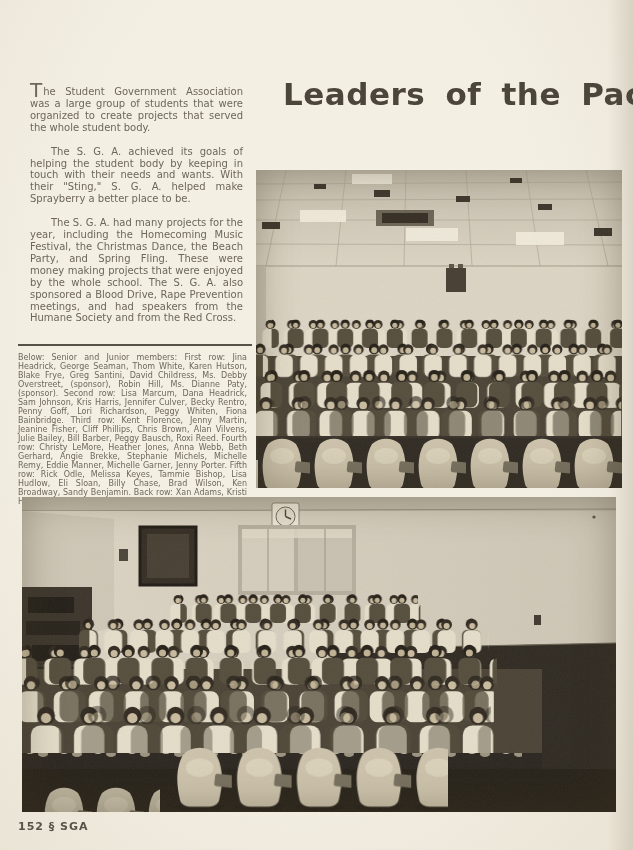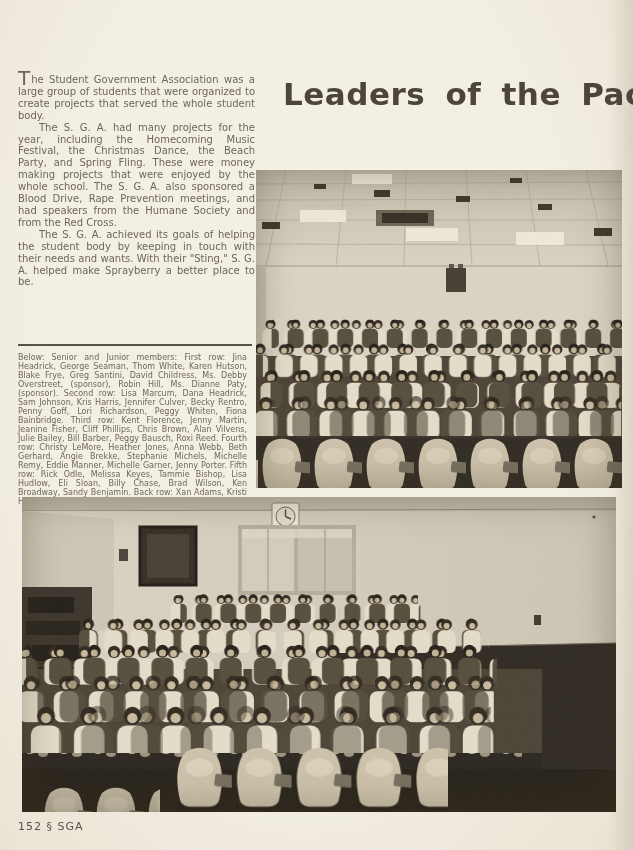--- a/index.html
+++ b/index.html
@@ -13,34 +13,34 @@
   }
   .title {
     position:absolute; left:283px; top:76px; width:348px; margin:0;
     font-size:31px; font-weight:700; color:#4b453c;
     letter-spacing:.5px; word-spacing:9px; white-space:nowrap;
   }
   .article {
     position:absolute; left:18px; top:74px; width:237px;
     color:#6e665b; font-size:10px; line-height:11.9px; text-align:justify;
   }
-  .article p { margin:0; }
+  .article p { margin:12px; }
   .article p.indent { text-indent:21px; }
   .initial { font-size:20px; line-height:0; position:relative; top:1.5px; margin-right:1px; font-weight:400; }
   .rule { position:absolute; left:18px; top:344px; width:234px; height:2px; background:#57514a; }
   .caption {
     position:absolute; left:18px; top:353px; width:229px; margin:0;
     color:#6f675c; font-size:8px; line-height:9px; text-align:justify;
   }
   .photo { position:absolute; background:#d8d1c1; margin:0; }
   .photo svg { display:block; width:100%; height:100%; }
   .photo::after { content:""; position:absolute; inset:0; box-shadow:inset 0 0 40px rgba(64,52,32,.38); }
   .photo-top { left:256px; top:170px; width:366px; height:318px; }
   .photo-bottom { left:22px; top:497px; width:594px; height:315px; }
-  .footer { position:absolute; left:18px; top:820px; font-size:11px; color:#575148; letter-spacing:1px; }
+  .footer { position:absolute; left:18px; top:820px; font-size:11px; color:#575148; letter-spacing:1px;font-weight:bold; }
   .defs-holder { position:absolute; width:0; height:0; overflow:hidden; }
 </style>
 </head>
 <body>
 
 <div class="page">
 
   <svg class="defs-holder" aria-hidden="true">
     <defs>
       <linearGradient id="ceilG" x1="0" y1="0" x2="0" y2="1">
@@ -75,22 +75,22 @@
         <feTurbulence type="fractalNoise" baseFrequency="0.8" numOctaves="2"></feTurbulence>
         <feColorMatrix type="matrix" values="0 0 0 0 0.35  0 0 0 0 0.30  0 0 0 0 0.22  0 0 0 0.22 0"></feColorMatrix>
       </filter>
     </defs>
   </svg>
 
   <h1 class="title">Leaders of the Pack</h1>
 
   <section class="article">
     <p><span class="initial">T</span><span>he Student Government Association was a large group of students that were organized to create projects that served the whole student body.</span></p>
+    <p class="indent">The S. G. A. achieved its goals of helping the student body by keeping in touch with their needs and wants. With their "Sting," S. G. A. helped make Sprayberry a better place to be.</p>
     <p class="indent">The S. G. A. had many projects for the year, including the Homecoming Music Festival, the Christmas Dance, the Beach Party, and Spring Fling. These were money making projects that were enjoyed by the whole school. The S. G. A. also sponsored a Blood Drive, Rape Prevention meetings, and had speakers from the Humane Society and from the Red Cross.</p>
-    <p class="indent">The S. G. A. achieved its goals of helping the student body by keeping in touch with their needs and wants. With their "Sting," S. G. A. helped make Sprayberry a better place to be.</p>
   </section>
 
   <div class="rule"></div>
 
   <p class="caption">Below: Senior and Junior members: First row: Jina Headrick, George Seaman, Thom White, Karen Hutson, Blake Frye, Greg Santini, David Childress, Ms. Debby Overstreet, (sponsor), Robin Hill, Ms. Dianne Paty, (sponsor). Second row: Lisa Marcum, Dana Headrick, Sam Johnson, Kris Harris, Jennifer Culver, Becky Rentro, Penny Goff, Lori Richardson, Peggy Whiten, Fiona Bainbridge. Third row: Kent Florence, Jenny Martin, Jeanine Fisher, Cliff Phillips, Chris Brown, Alan Vilvens, Julie Bailey, Bill Barber, Peggy Bausch, Roxi Reed. Fourth row: Christy LeMore, Heather Jones, Anna Webb, Beth Gerhard, Angie Brekke, Stephanie Michels, Michelle Remy, Eddie Manner, Michelle Garner, Jenny Porter. Fifth row: Rick Odle, Melissa Keyes, Tammie Bishop, Lisa Hudlow, Eli Sloan, Billy Chase, Brad Wilson, Ken Broadway, Sandy Benjamin. Back row: Xan Adams, Kristi Hill, Jennie Hargreaves, Della Harmon.</p>
 
   <figure class="photo photo-top">
     <svg viewBox="0 0 366 318" preserveAspectRatio="none">
       <rect width="366" height="318" fill="#d8d1c1"></rect>
       <g>

